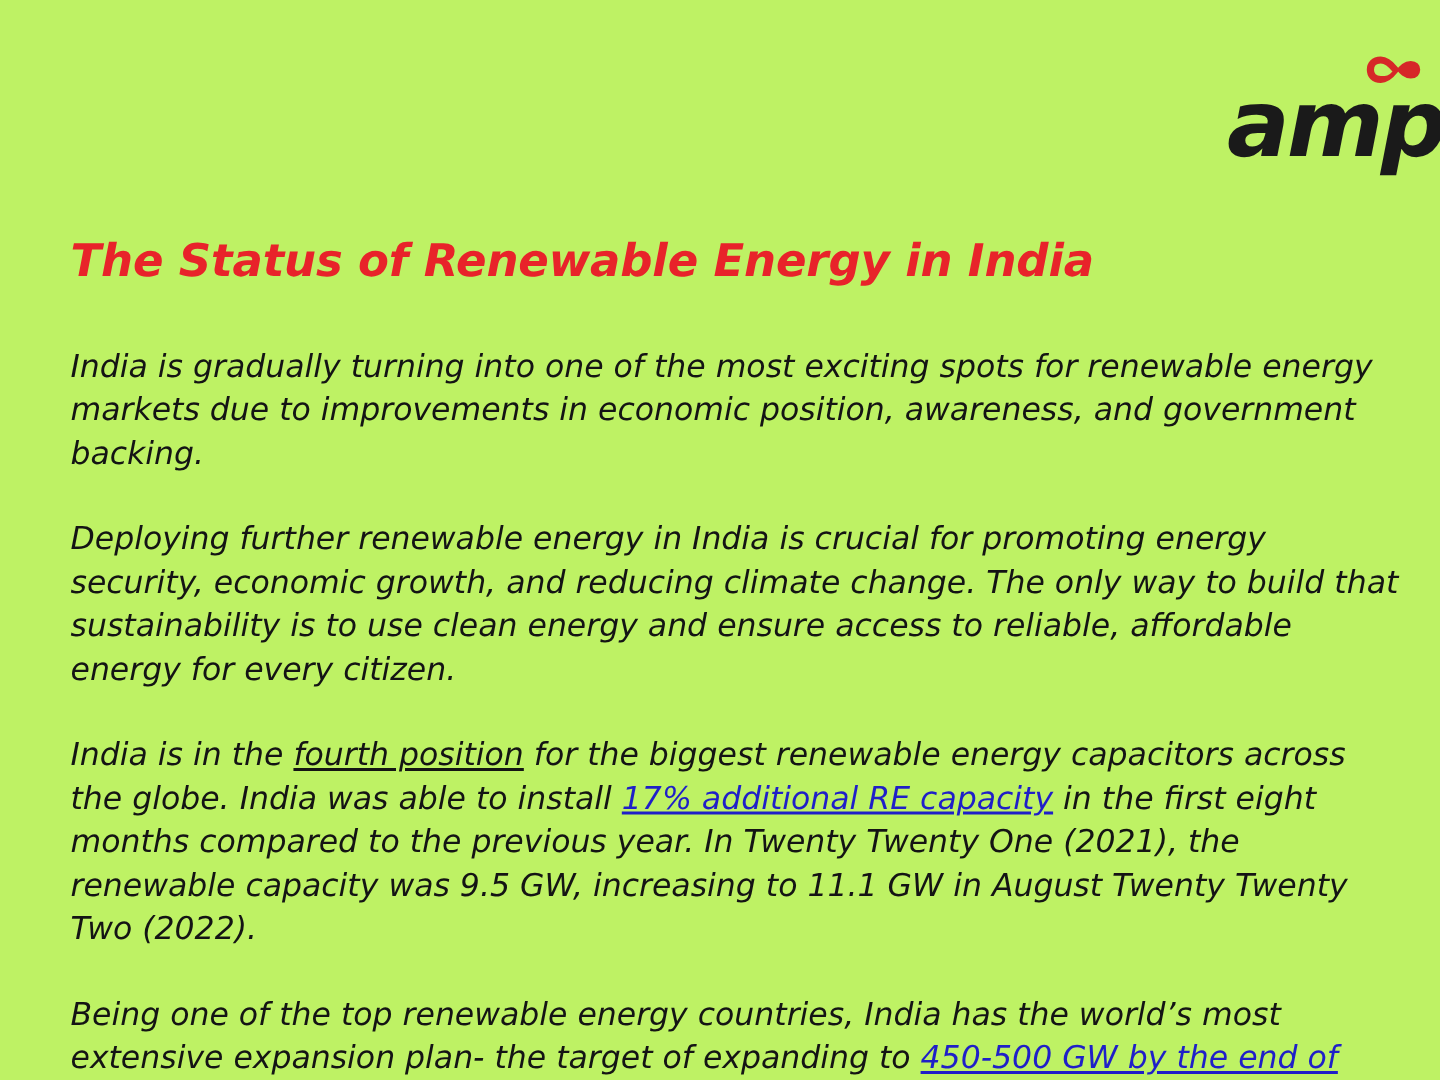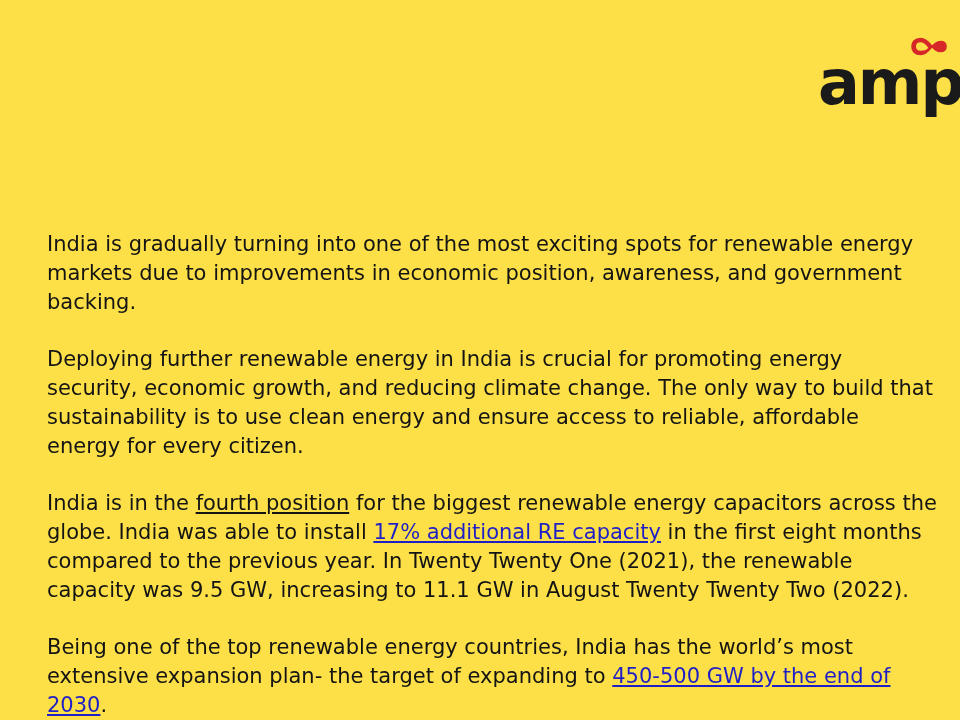--- a/index.html
+++ b/index.html
@@ -13,21 +13,22 @@
     background: #ffffff;
     font-family: "Liberation Sans", sans-serif;
     overflow: hidden;
     position: relative;
   }
 
   .slide {
     position: relative;
     width: 960px;
     height: 720px;
-    background: #fde047;
+    background: #bef264;
+    font-style: italic;
   }
 
   
   .logo {
     position: absolute;
     left: 818px;
     top: 30px;
     width: 135px;
     height: 75px;
   }
@@ -98,20 +99,21 @@
 
 <div class="slide">
 
   <div class="logo">
     <div class="logo-wordmark">amp</div>
     <svg class="logo-infinity" viewBox="0 0 42 36">
       <path d="M10.5 8.5 C4.8 8.5 2 12.2 2 16.5 C2 20.8 4.8 24.5 10.5 24.5 C15.2 24.5 18.2 21.4 21 17.8 C23.8 14.2 26.3 11.5 30.5 11.5 C34.2 11.5 36 13.7 36 16.5 C36 19.3 34.2 21.5 30.5 21.5 C26.3 21.5 23.8 18.8 21 15.2 C18.2 11.6 15.2 8.5 10.5 8.5 Z M10.5 11.5 C14.1 11.5 16.3 13.9 18.9 17.2 L19.3 17.7 L18.9 18.2 C16.3 21.5 14.1 21.5 10.5 21.5 C6.9 21.5 5.2 19.3 5.2 16.5 C5.2 13.7 6.9 11.5 10.5 11.5 Z" fill="#D62828" stroke="#D62828" stroke-width="1.6" stroke-linejoin="round"></path>
     </svg>
   </div>
 
+  <h1 class="title">The Status of Renewable Energy in India</h1>
 
   <div class="body-copy" id="body-copy">
       <p class="para"><span>India is gradually turning into one of the most exciting spots for renewable energy markets due to improvements in economic position, awareness, and government backing.</span></p>
       <p class="para"><span>Deploying further renewable energy in India is crucial for promoting energy security, economic growth, and reducing climate change. The only way to build that sustainability is to use clean energy and ensure access to reliable, affordable energy for every citizen.</span></p>
       <p class="para"><span>India is in the </span><span class="underline-plain">fourth position</span><span> for the biggest renewable energy capacitors across the globe. India was able to install </span><a class="link" href="#">17% additional RE capacity</a><span> in the first eight months compared to the previous year. In Twenty Twenty One (2021), the renewable capacity was 9.5 GW, increasing to 11.1 GW in August Twenty Twenty Two (2022).</span></p>
       <p class="para"><span>Being one of the top renewable energy countries, India has the world’s most extensive expansion plan- the target of expanding to </span><a class="link" href="#">450-500 GW by the end of 2030</a><span>.</span></p>
     </div>
 
 </div>
 

